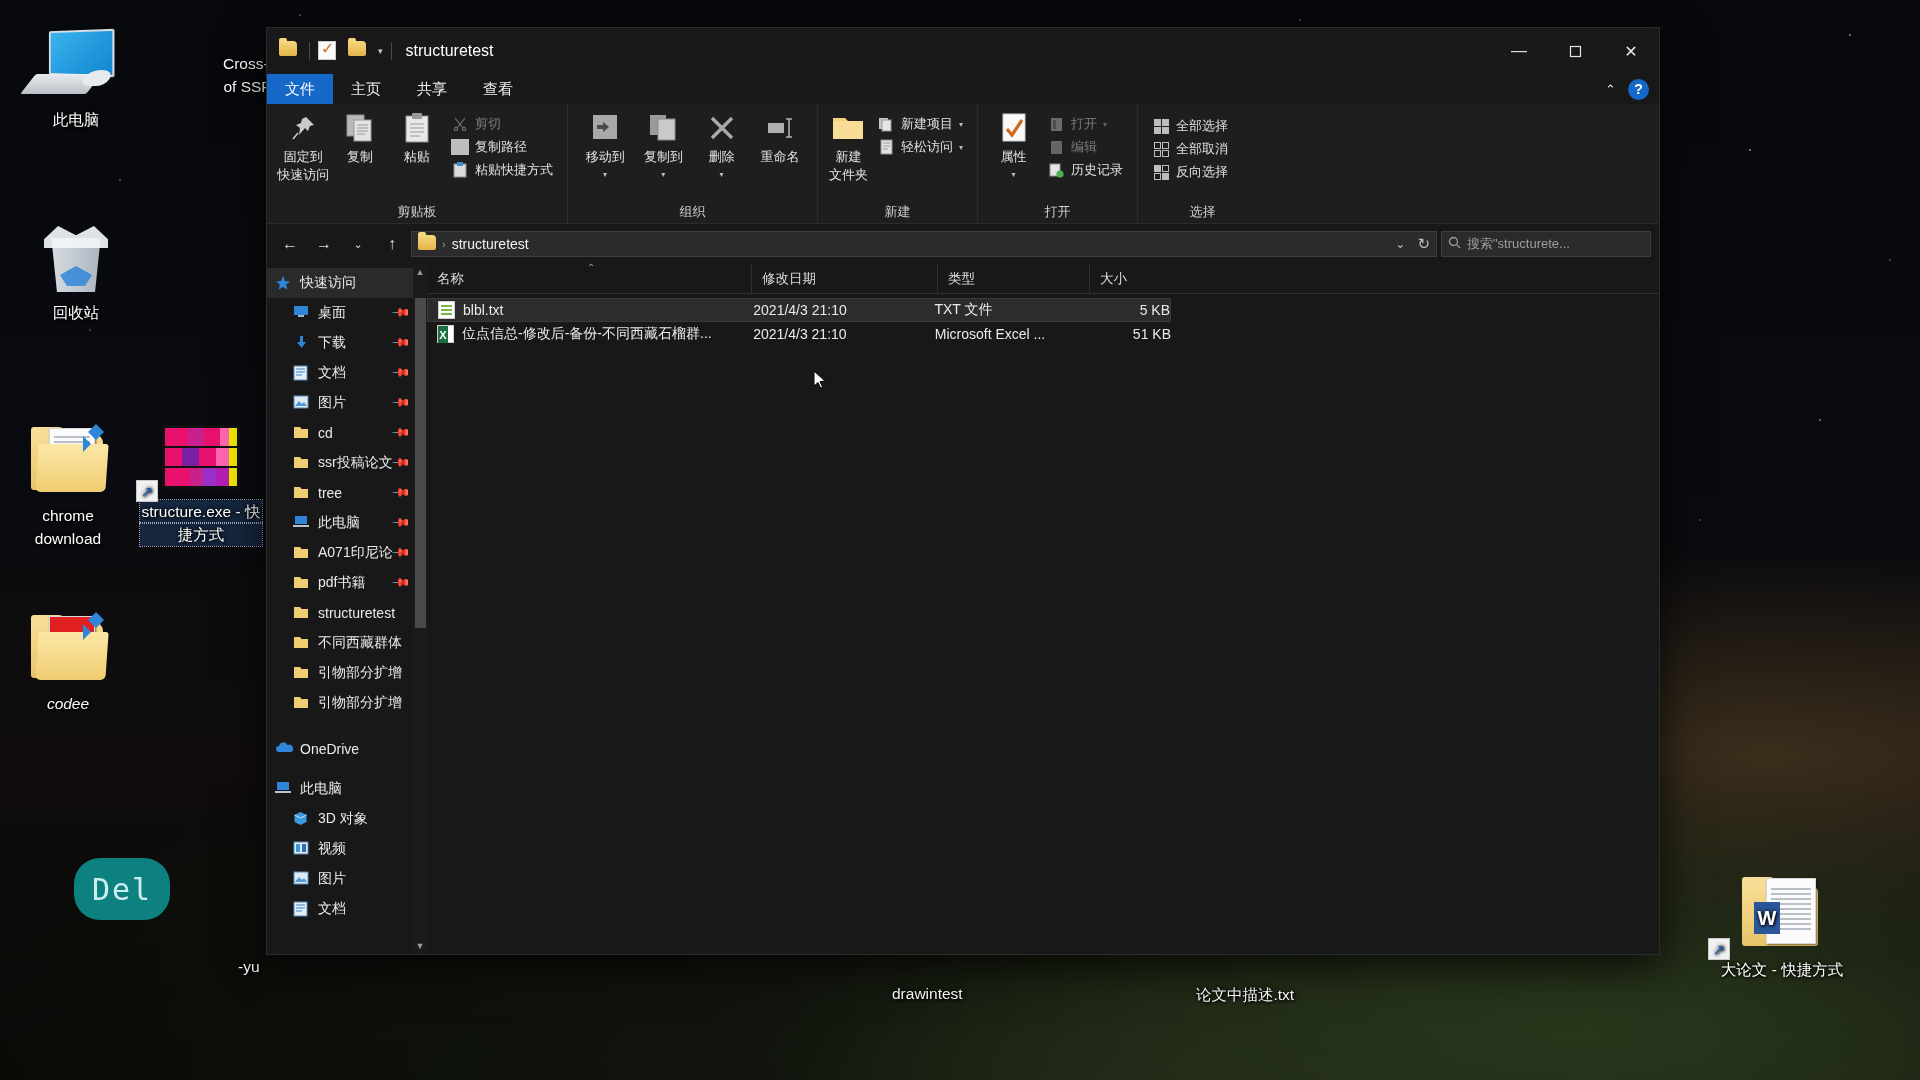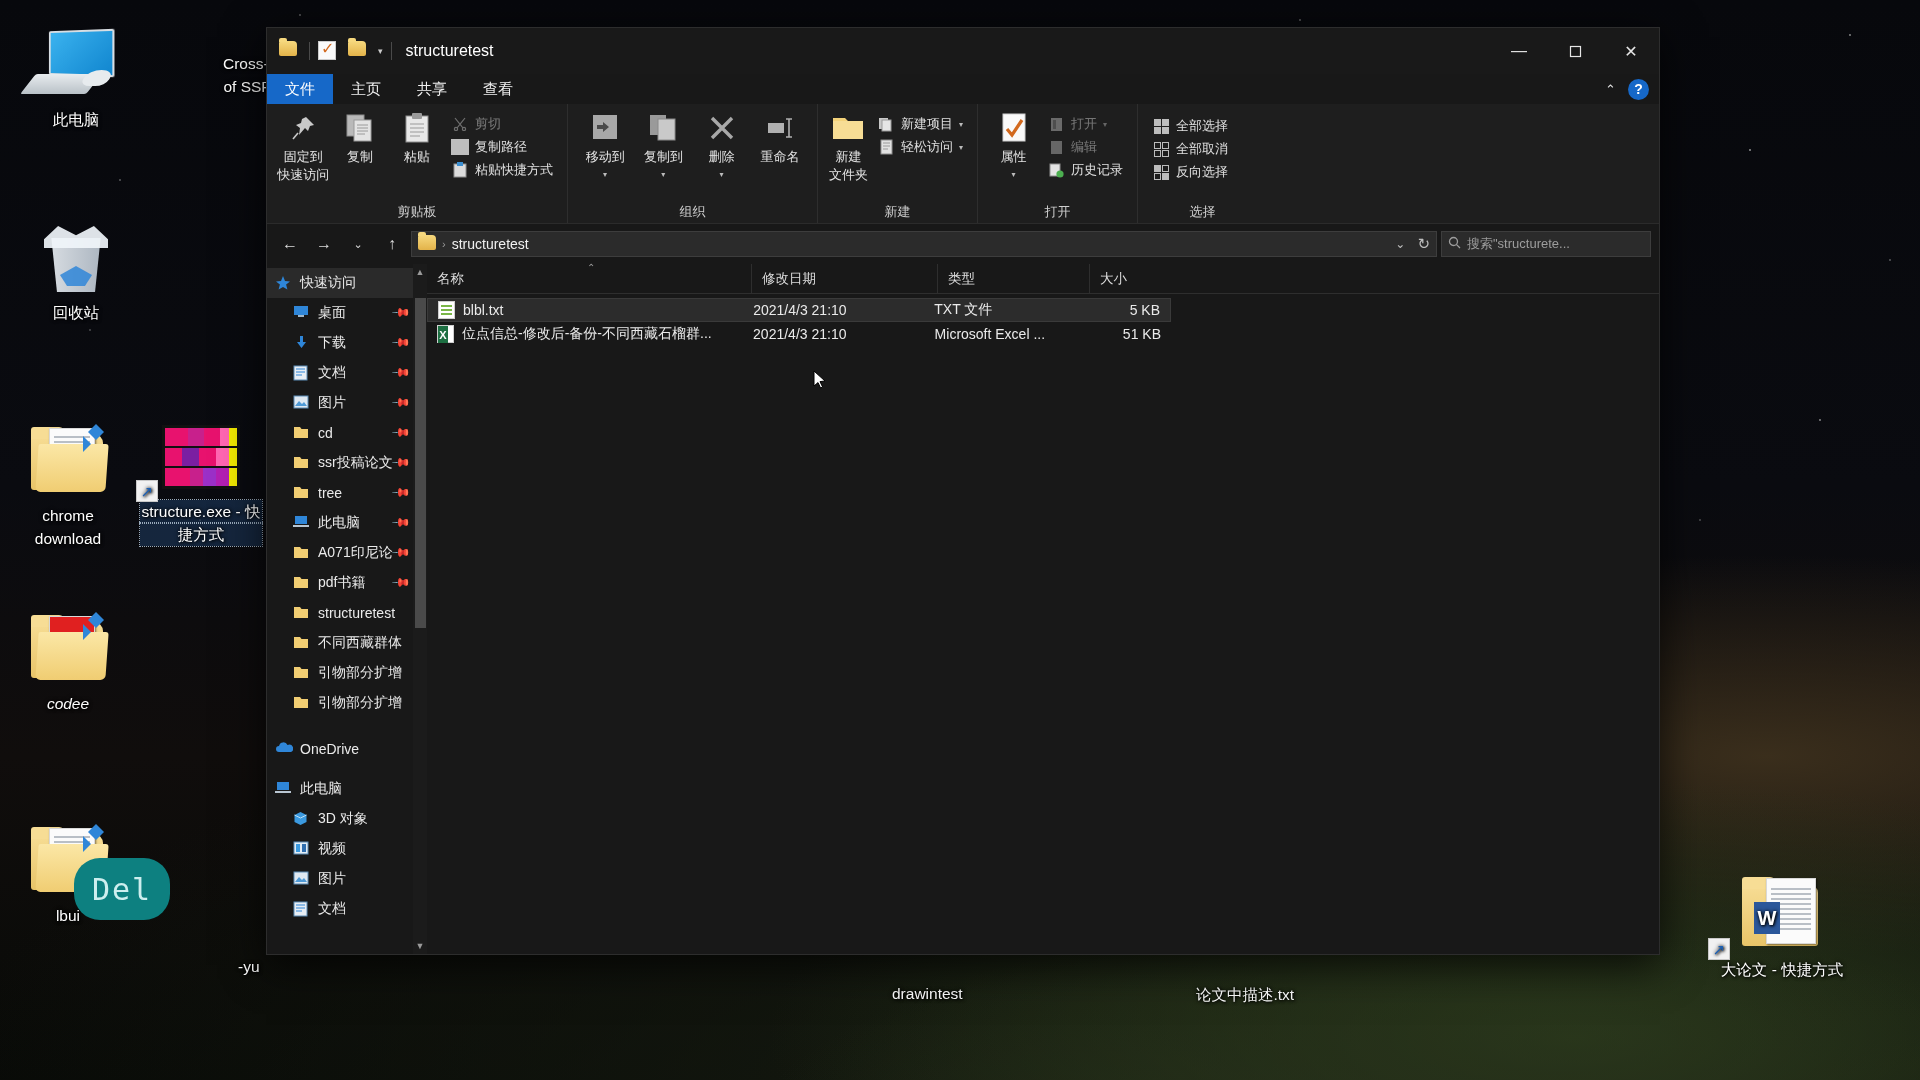--- a/index.html
+++ b/index.html
@@ -195,21 +195,21 @@
   .filearea { flex:1; display:flex; flex-direction:column; background:#181818; min-width:0; }
   .colhead { height:30px; display:flex; align-items:center; border-bottom:1px solid #2e2e2e; font-size:13.5px; color:#dcdcdc; position:relative;}
   .colhead .c { padding-left:10px; position:relative; height:30px; display:flex; align-items:center; }
   .colhead .c + .c { border-left:1px solid #2e2e2e; }
   .colhead .sortmark { position:absolute; left:160px; top:-2px; color:#9a9a9a; font-size:10px; }
 
   .frow { height:24px; display:flex; align-items:center; font-size:14px; color:#eaeaea; }
   .frow.hl { background:#2c2c2c; border:1px solid #3a3a3a; }
   .frow .cname { display:flex; align-items:center; gap:8px; padding-left:10px; overflow:hidden; white-space:nowrap; }
   .frow .cell { padding-left:10px; white-space:nowrap; overflow:hidden; }
-  .frow .size { text-align:right; padding-right:10px; }
+  .frow .size { text-align:right; }
 
   .ftxt { width:17px; height:18px; background:#fff; border:1px solid #cfcfcf; position:relative; }
   .ftxt:after{content:""; position:absolute; left:2px; top:3px; right:2px; height:10px;
     background:repeating-linear-gradient(to bottom,#7ab648 0 2px, transparent 2px 4px);}
   .fxls { width:17px; height:18px; background:#fff; border:1px solid #cfcfcf; position:relative; }
   .fxls:after{content:"X"; position:absolute; left:0; top:0; width:10px; height:18px; background:#1d6f42; color:#fff; font-size:11px; font-weight:bold; text-align:center; line-height:18px;}
 
   .statusbar { height:30px; background:#1e1e1e; border-top:1px solid #2e2e2e; display:flex; align-items:center; padding:0 10px; font-size:13px; color:#d8d8d8; gap:10px;}
   .statusbar .right { margin-left:auto; display:flex; gap:2px; }
   .vbtn { width:26px; height:22px; display:flex; align-items:center; justify-content:center; }
@@ -343,43 +343,20 @@
         <div class="front"></div>
         <svg class="bluearrows" viewBox="0 0 34 34">
           <path d="M17 2 L25 10 L17 18 L9 10 Z" fill="#2f86d8"></path>
             <path d="M4 14 L12 22 L4 30 Z" fill="#2f86d8"></path>
         </svg>
       </div>
     </div>
     <span class="cap">codee</span>
   </div>
 
-  <div class="dicon" style="left:10px; top:818px;">
-    <div class="glyph">
-      <div class="folder">
-        <div class="back"></div>
-        <div class="sheet">
-            <div class="lines">
-              <i></i>
-              <i></i>
-              <i></i>
-              <i></i>
-              <i></i>
-              <i></i>
-            </div>
-          </div>
-        <div class="front"></div>
-        <svg class="bluearrows" viewBox="0 0 34 34">
-          <path d="M17 2 L25 10 L17 18 L9 10 Z" fill="#2f86d8"></path>
-            <path d="M4 14 L12 22 L4 30 Z" fill="#2f86d8"></path>
-        </svg>
-      </div>
-    </div>
-    <span class="cap">lbui</span>
-  </div>
 
   <div class="delkey">
     <span>Del</span>
   </div>
 
   <div class="dicon" style="left:1712px; top:872px; width:140px;">
     <div class="glyph" style="position:relative">
       <div class="folder" style="width:80px;height:70px">
         <div class="back" style="width:76px;height:62px"></div>
         <div class="sheet" style="left:24px;top:-2px;width:50px;height:66px">

